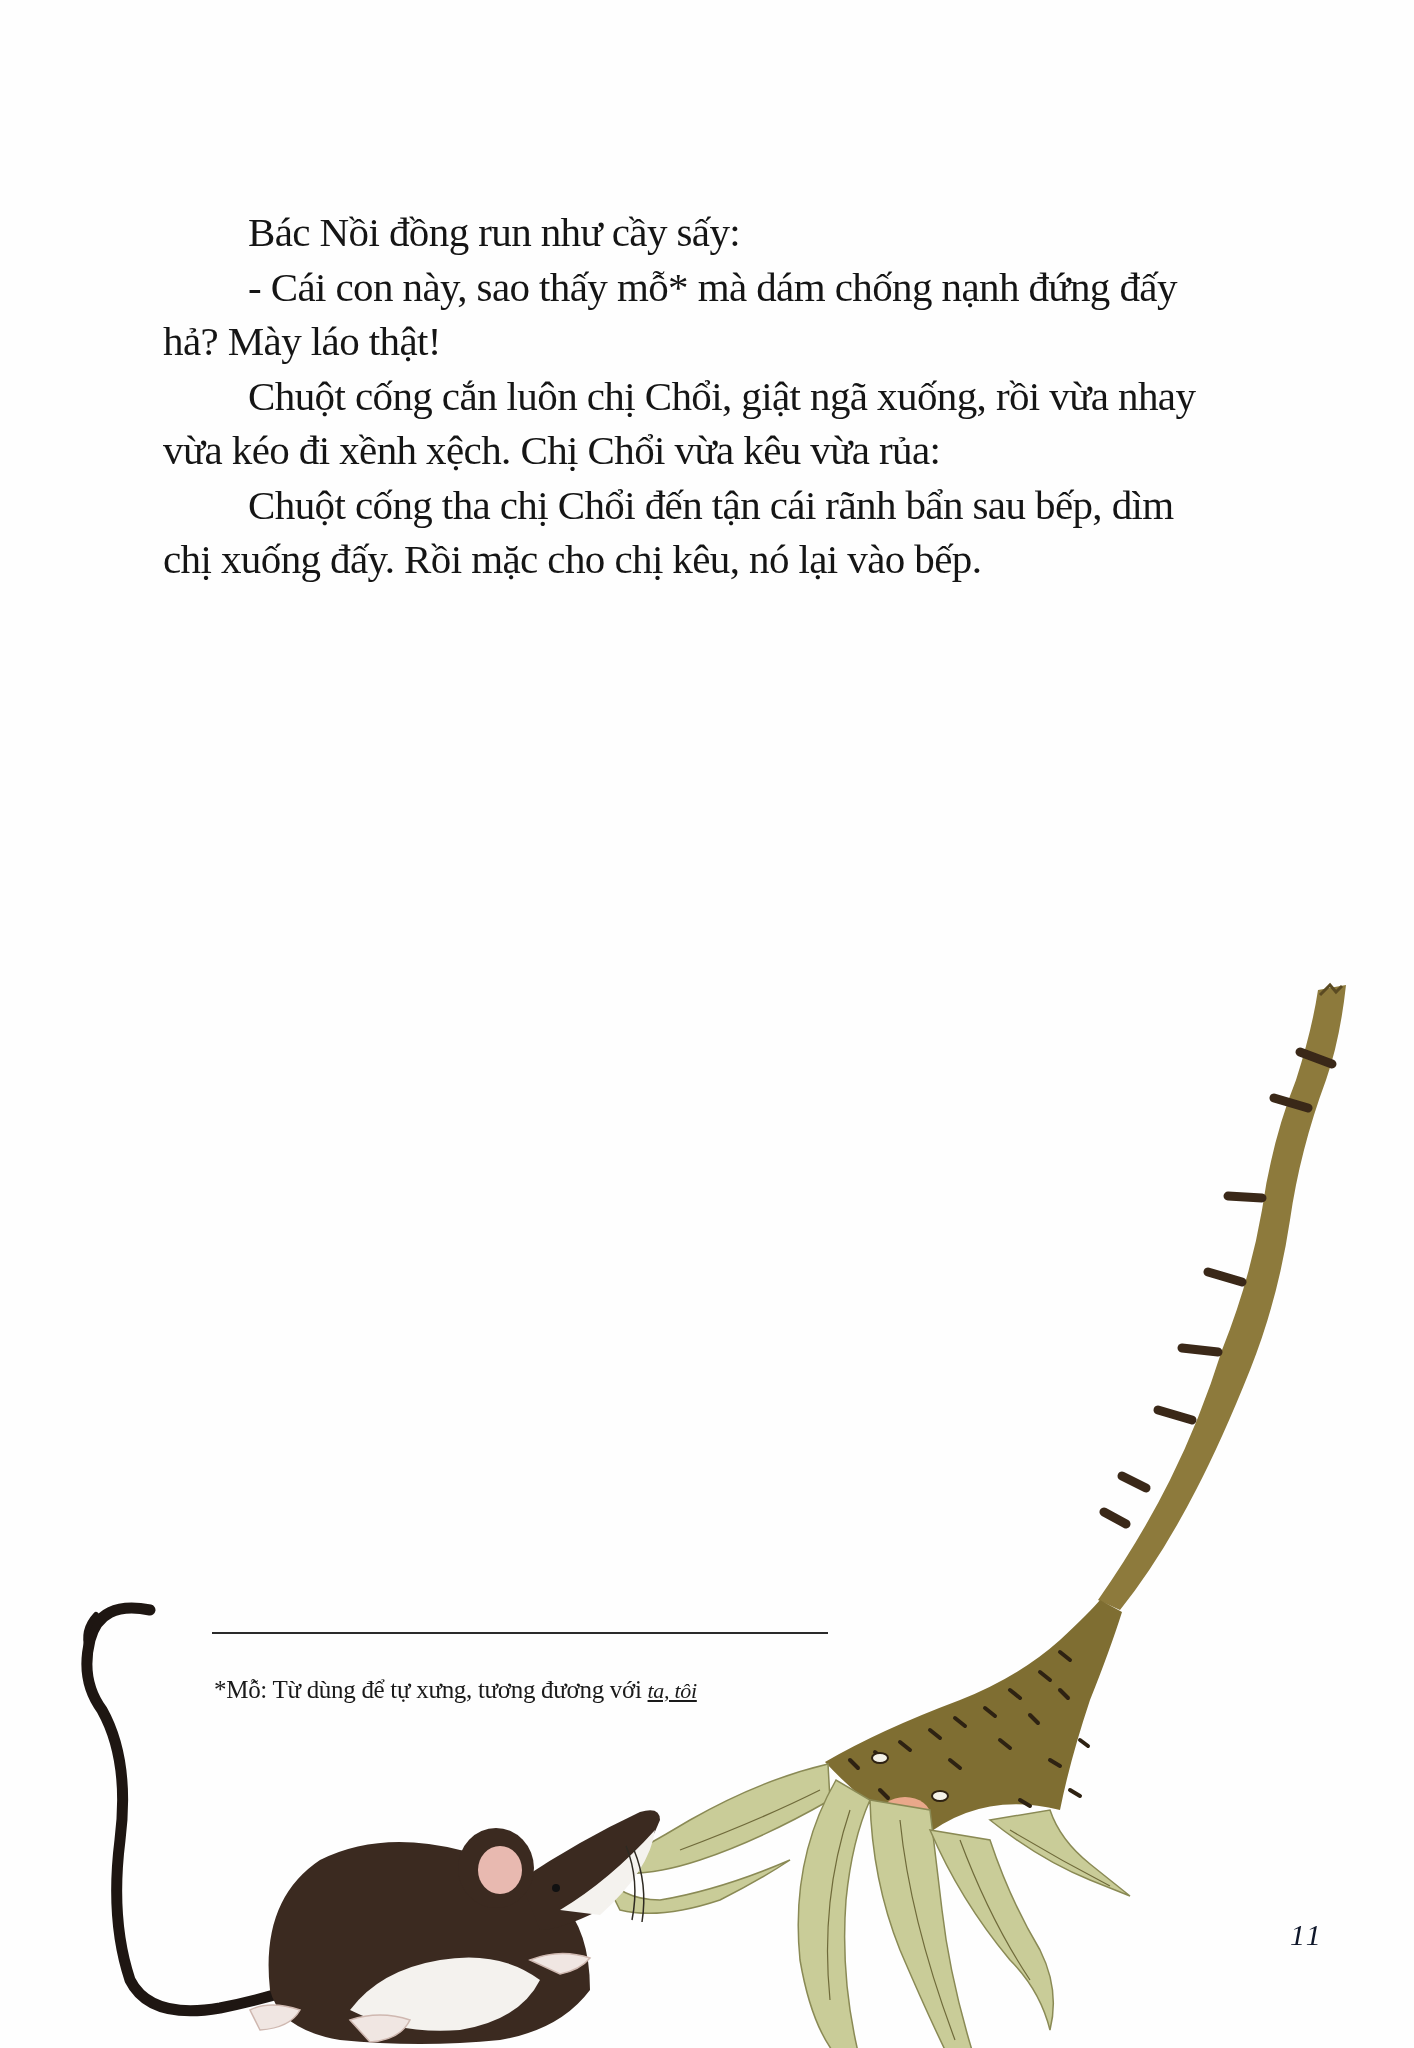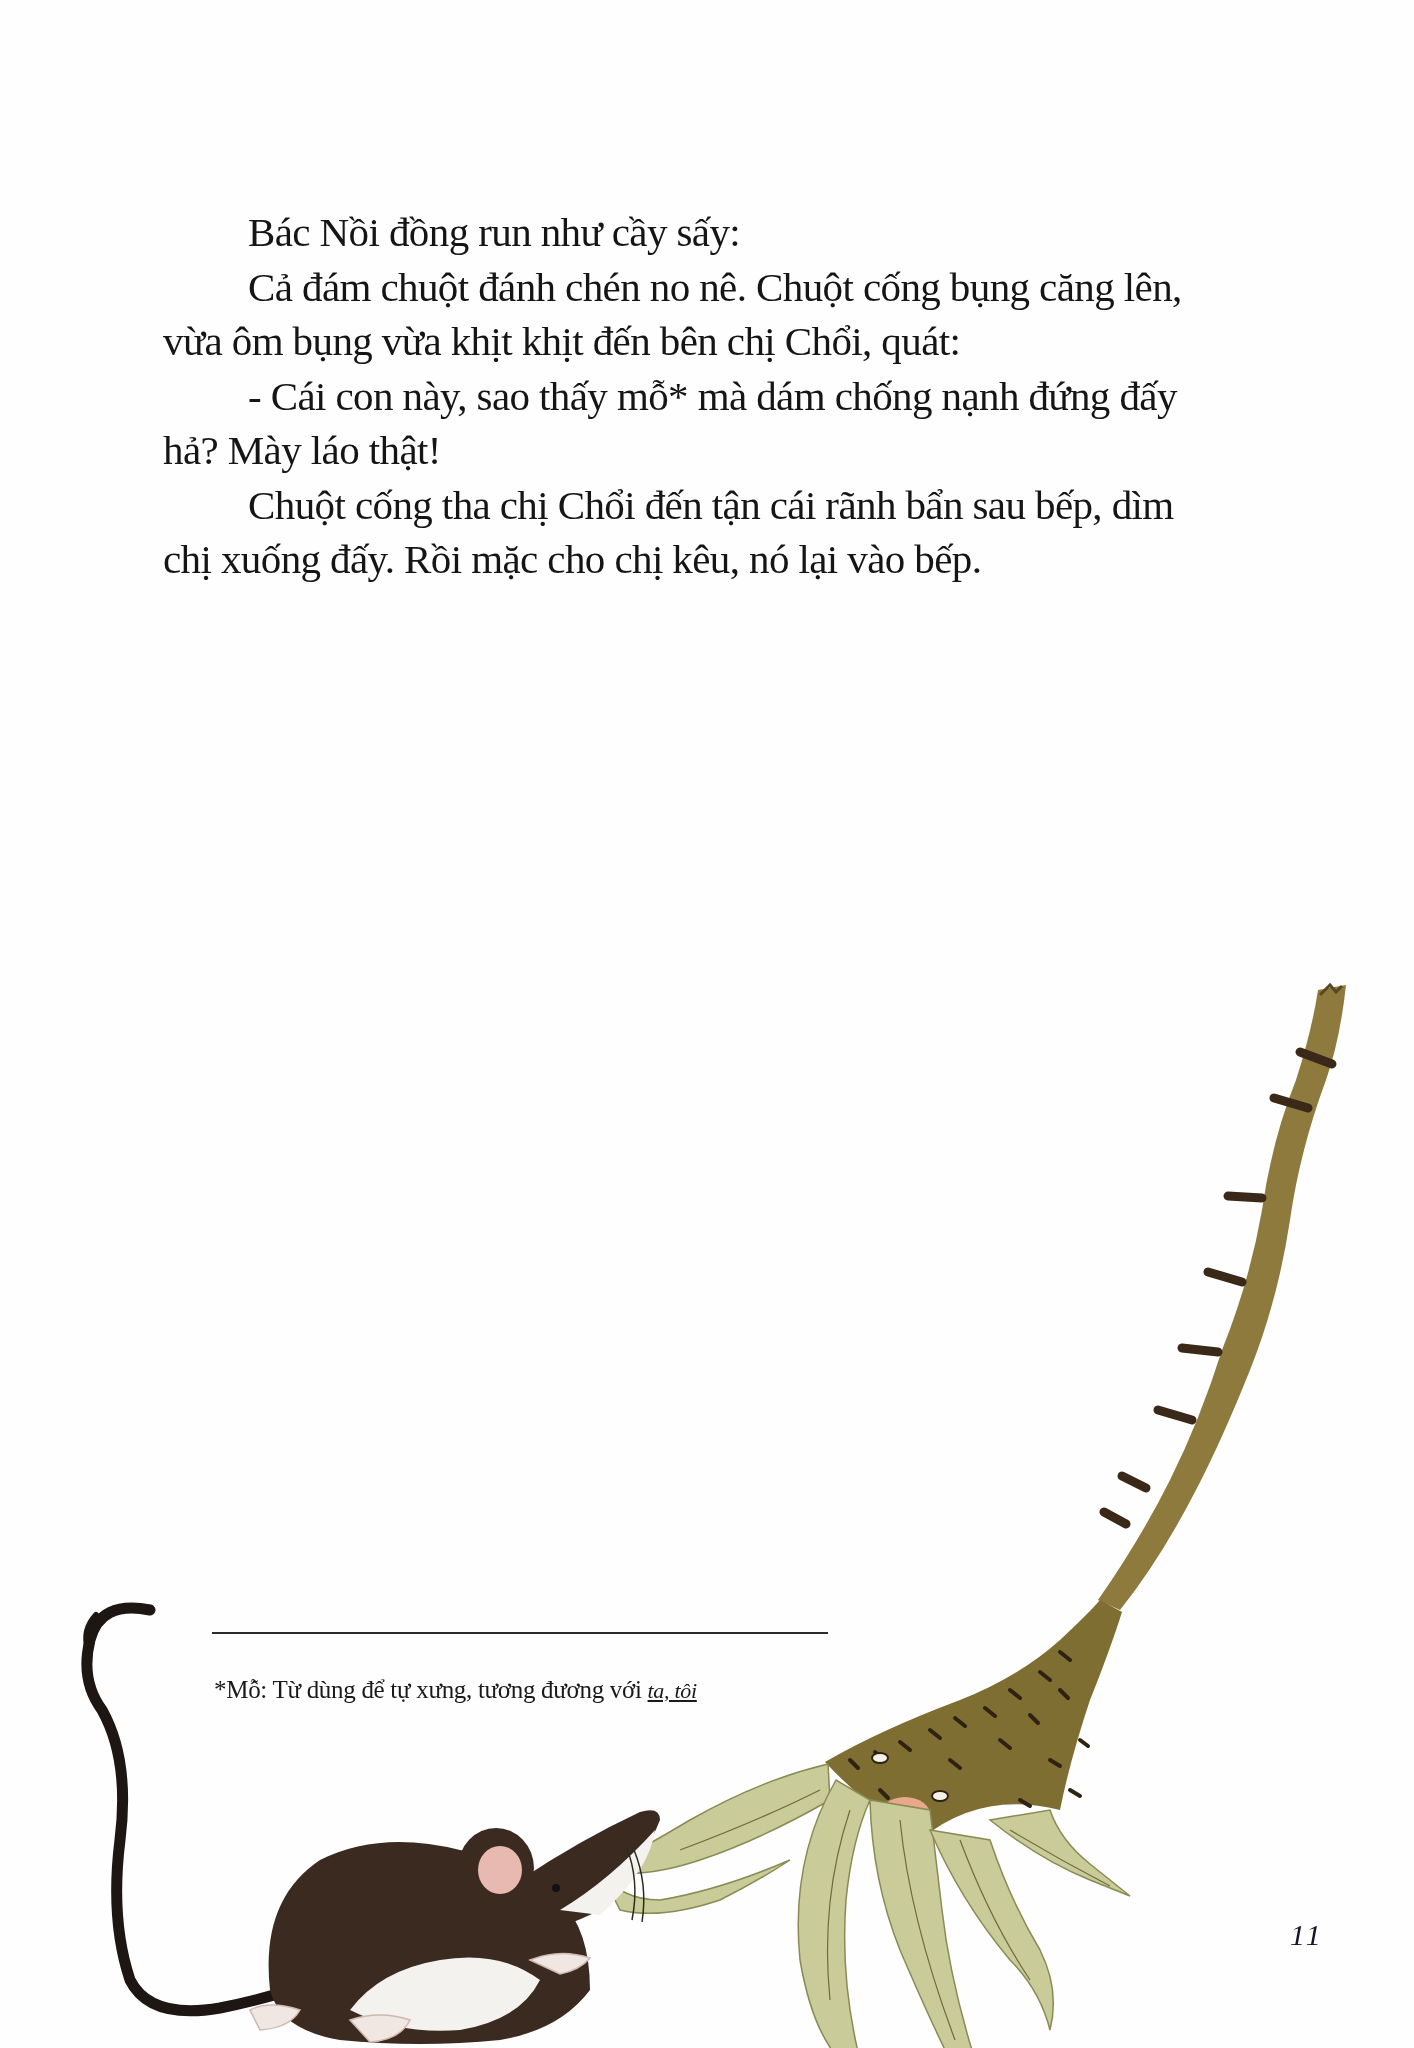--- a/index.html
+++ b/index.html
@@ -25,22 +25,22 @@
   }
   .illustration { position: absolute; left: 0; top: 0; width: 1414px; height: 2048px; pointer-events: none; }
 </style>
 </head>
 <body>
 
 <div class="page">
 
   <div class="text-block">
     <p class="para">Bác Nồi đồng run như cầy sấy:</p>
-    <p class="para">Cả đám chuột đánh chén no nê. Chuột cống bụng căng lên, vừa ôm bụng vừa khịt khịt đến bên chị Chổi, quát:</p>
     <p class="para">- Cái con này, sao thấy mỗ* mà dám chống nạnh đứng đấy hả? Mày láo thật!</p>
+    <p class="para">Chuột cống cắn luôn chị Chổi, giật ngã xuống, rồi vừa nhay vừa kéo đi xềnh xệch. Chị Chổi vừa kêu vừa rủa:</p>
     <p class="para">Chuột cống tha chị Chổi đến tận cái rãnh bẩn sau bếp, dìm chị xuống đấy. Rồi mặc cho chị kêu, nó lại vào bếp.</p>
   </div>
 
   <svg class="illustration" viewBox="0 0 1414 2048" xmlns="http://www.w3.org/2000/svg">
 
     <g>
       <path d="M1318,990 L1346,985 Q1340,1040 1326,1080 Q1300,1150 1290,1220 Q1278,1300 1250,1370 Q1222,1440 1196,1490 Q1160,1560 1120,1610 L1098,1600 Q1140,1540 1170,1480 Q1200,1420 1222,1350 Q1250,1280 1262,1210 Q1272,1140 1296,1080 Q1312,1030 1318,990 Z" fill="#8d7a3c"></path>
       <path d="M1320,995 L1330,985 L1336,992 L1342,986" stroke="#5a4a22" stroke-width="3" fill="none"></path>
       <g stroke="#3a2818" stroke-width="9" stroke-linecap="round" fill="none">
         <path d="M1300,1052 L1332,1064"></path>

